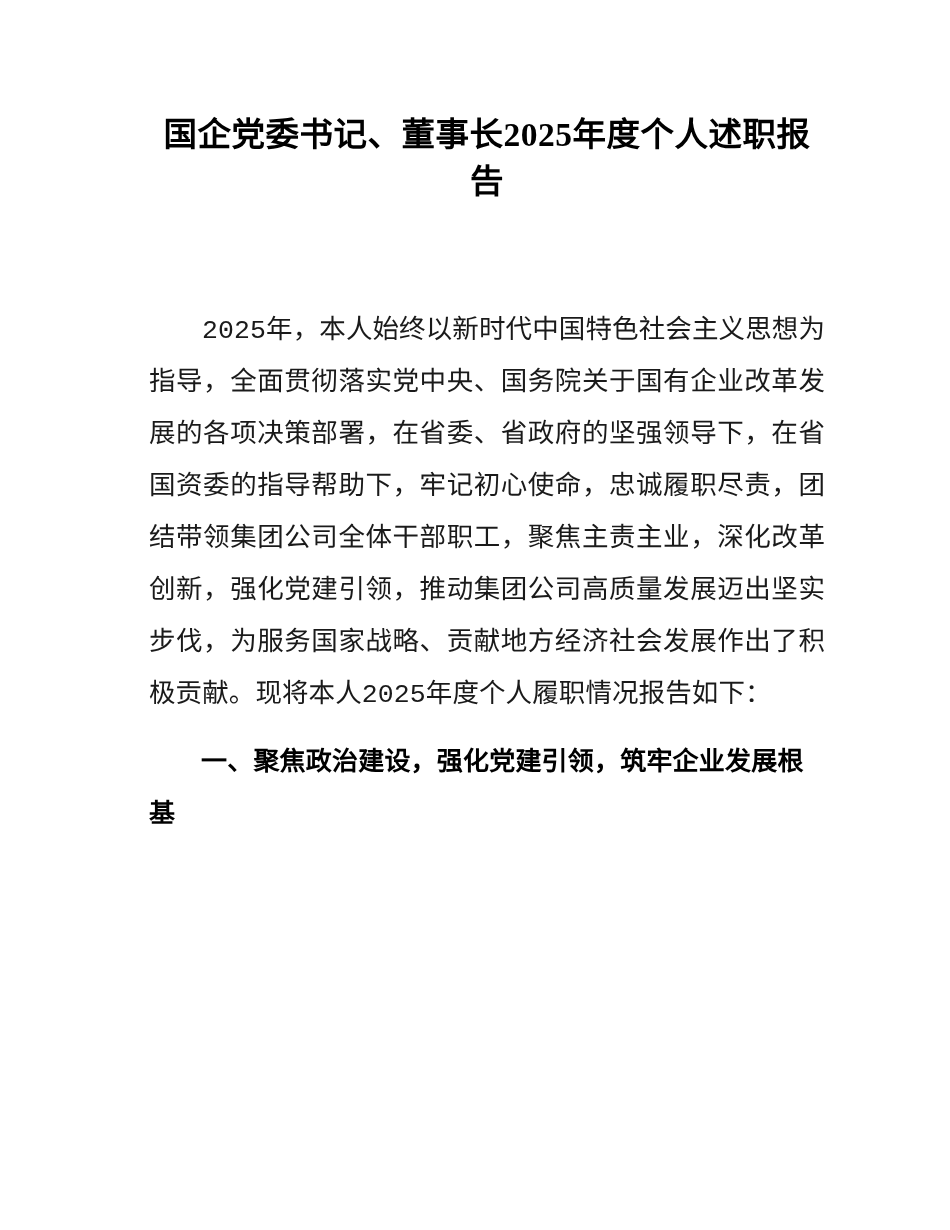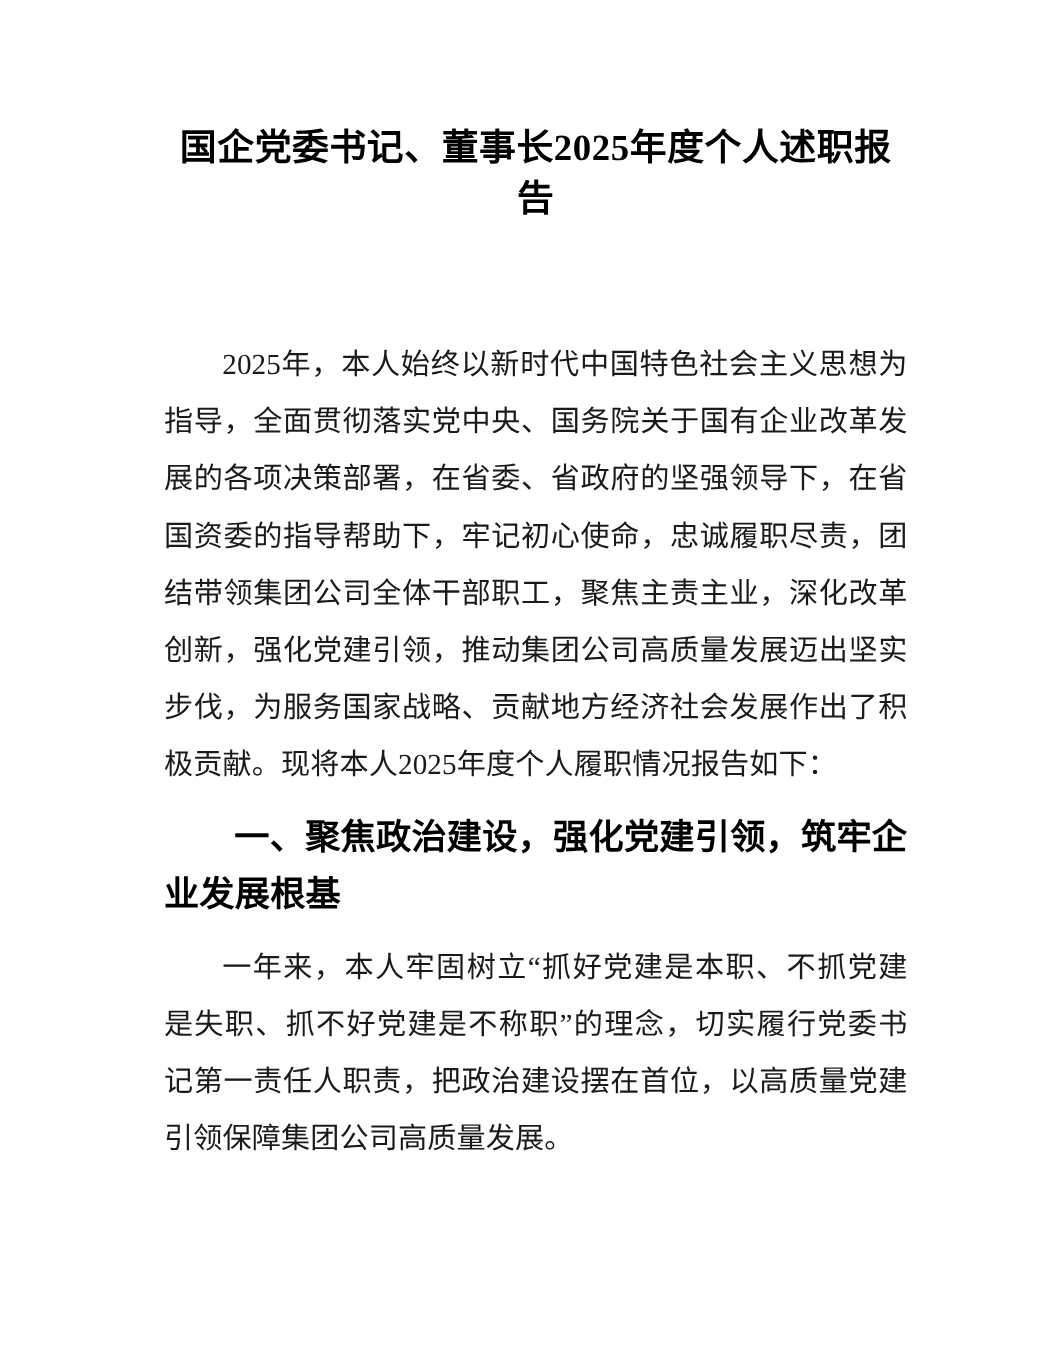--- a/index.html
+++ b/index.html
@@ -36,37 +36,37 @@
     text-align: center;
     color: #000000;
     margin: 0;
     padding-top: 111px;
     letter-spacing: 0.5px;
     word-break: break-all;
   }
 
   
   .body-para {
-    font-family: Liberation Serif, serif;
+    font-family: Liberation Mono, monospace;
     font-size: 26.5px;
     line-height: 52px;
     color: #1a1a1a;
     margin: 0;
     text-align: justify;
     text-justify: inter-ideograph;
     text-indent: 2em;
     word-break: break-all;
     letter-spacing: 0.1px;
   }
 
   
   .section-heading {
     font-family: Liberation Sans, sans-serif;
     font-weight: 700;
-    font-size: 32px;
+    font-size: 26px;
     line-height: 52px;
     color: #000000;
     margin: 0;
     text-align: left;
     text-indent: 2em;
     word-break: break-all;
     letter-spacing: 0.2px;
   }
 
   .spacer-intro   { height: 100px; }
@@ -85,19 +85,18 @@
     <div class="spacer-intro"></div>
 
     <p class="body-para">2025年，本人始终以新时代中国特色社会主义思想为指导，全面贯彻落实党中央、国务院关于国有企业改革发展的各项决策部署，在省委、省政府的坚强领导下，在省国资委的指导帮助下，牢记初心使命，忠诚履职尽责，团结带领集团公司全体干部职工，聚焦主责主业，深化改革创新，强化党建引领，推动集团公司高质量发展迈出坚实步伐，为服务国家战略、贡献地方经济社会发展作出了积极贡献。现将本人2025年度个人履职情况报告如下：</p>
 
     <div class="gap-before-h1"></div>
 
     <h2 class="section-heading">一、聚焦政治建设，强化党建引领，筑牢企业发展根基</h2>
 
     <div class="gap-after-h1"></div>
 
-    <p class="body-para">一年来，本人牢固树立“抓好党建是本职、不抓党建是失职、抓不好党建是不称职”的理念，切实履行党委书记第一责任人职责，把政治建设摆在首位，以高质量党建引领保障集团公司高质量发展。</p>
 
     <div class="gap-before-sub"></div>
 
 
   </div>
 </div>
 
 </body></html>

